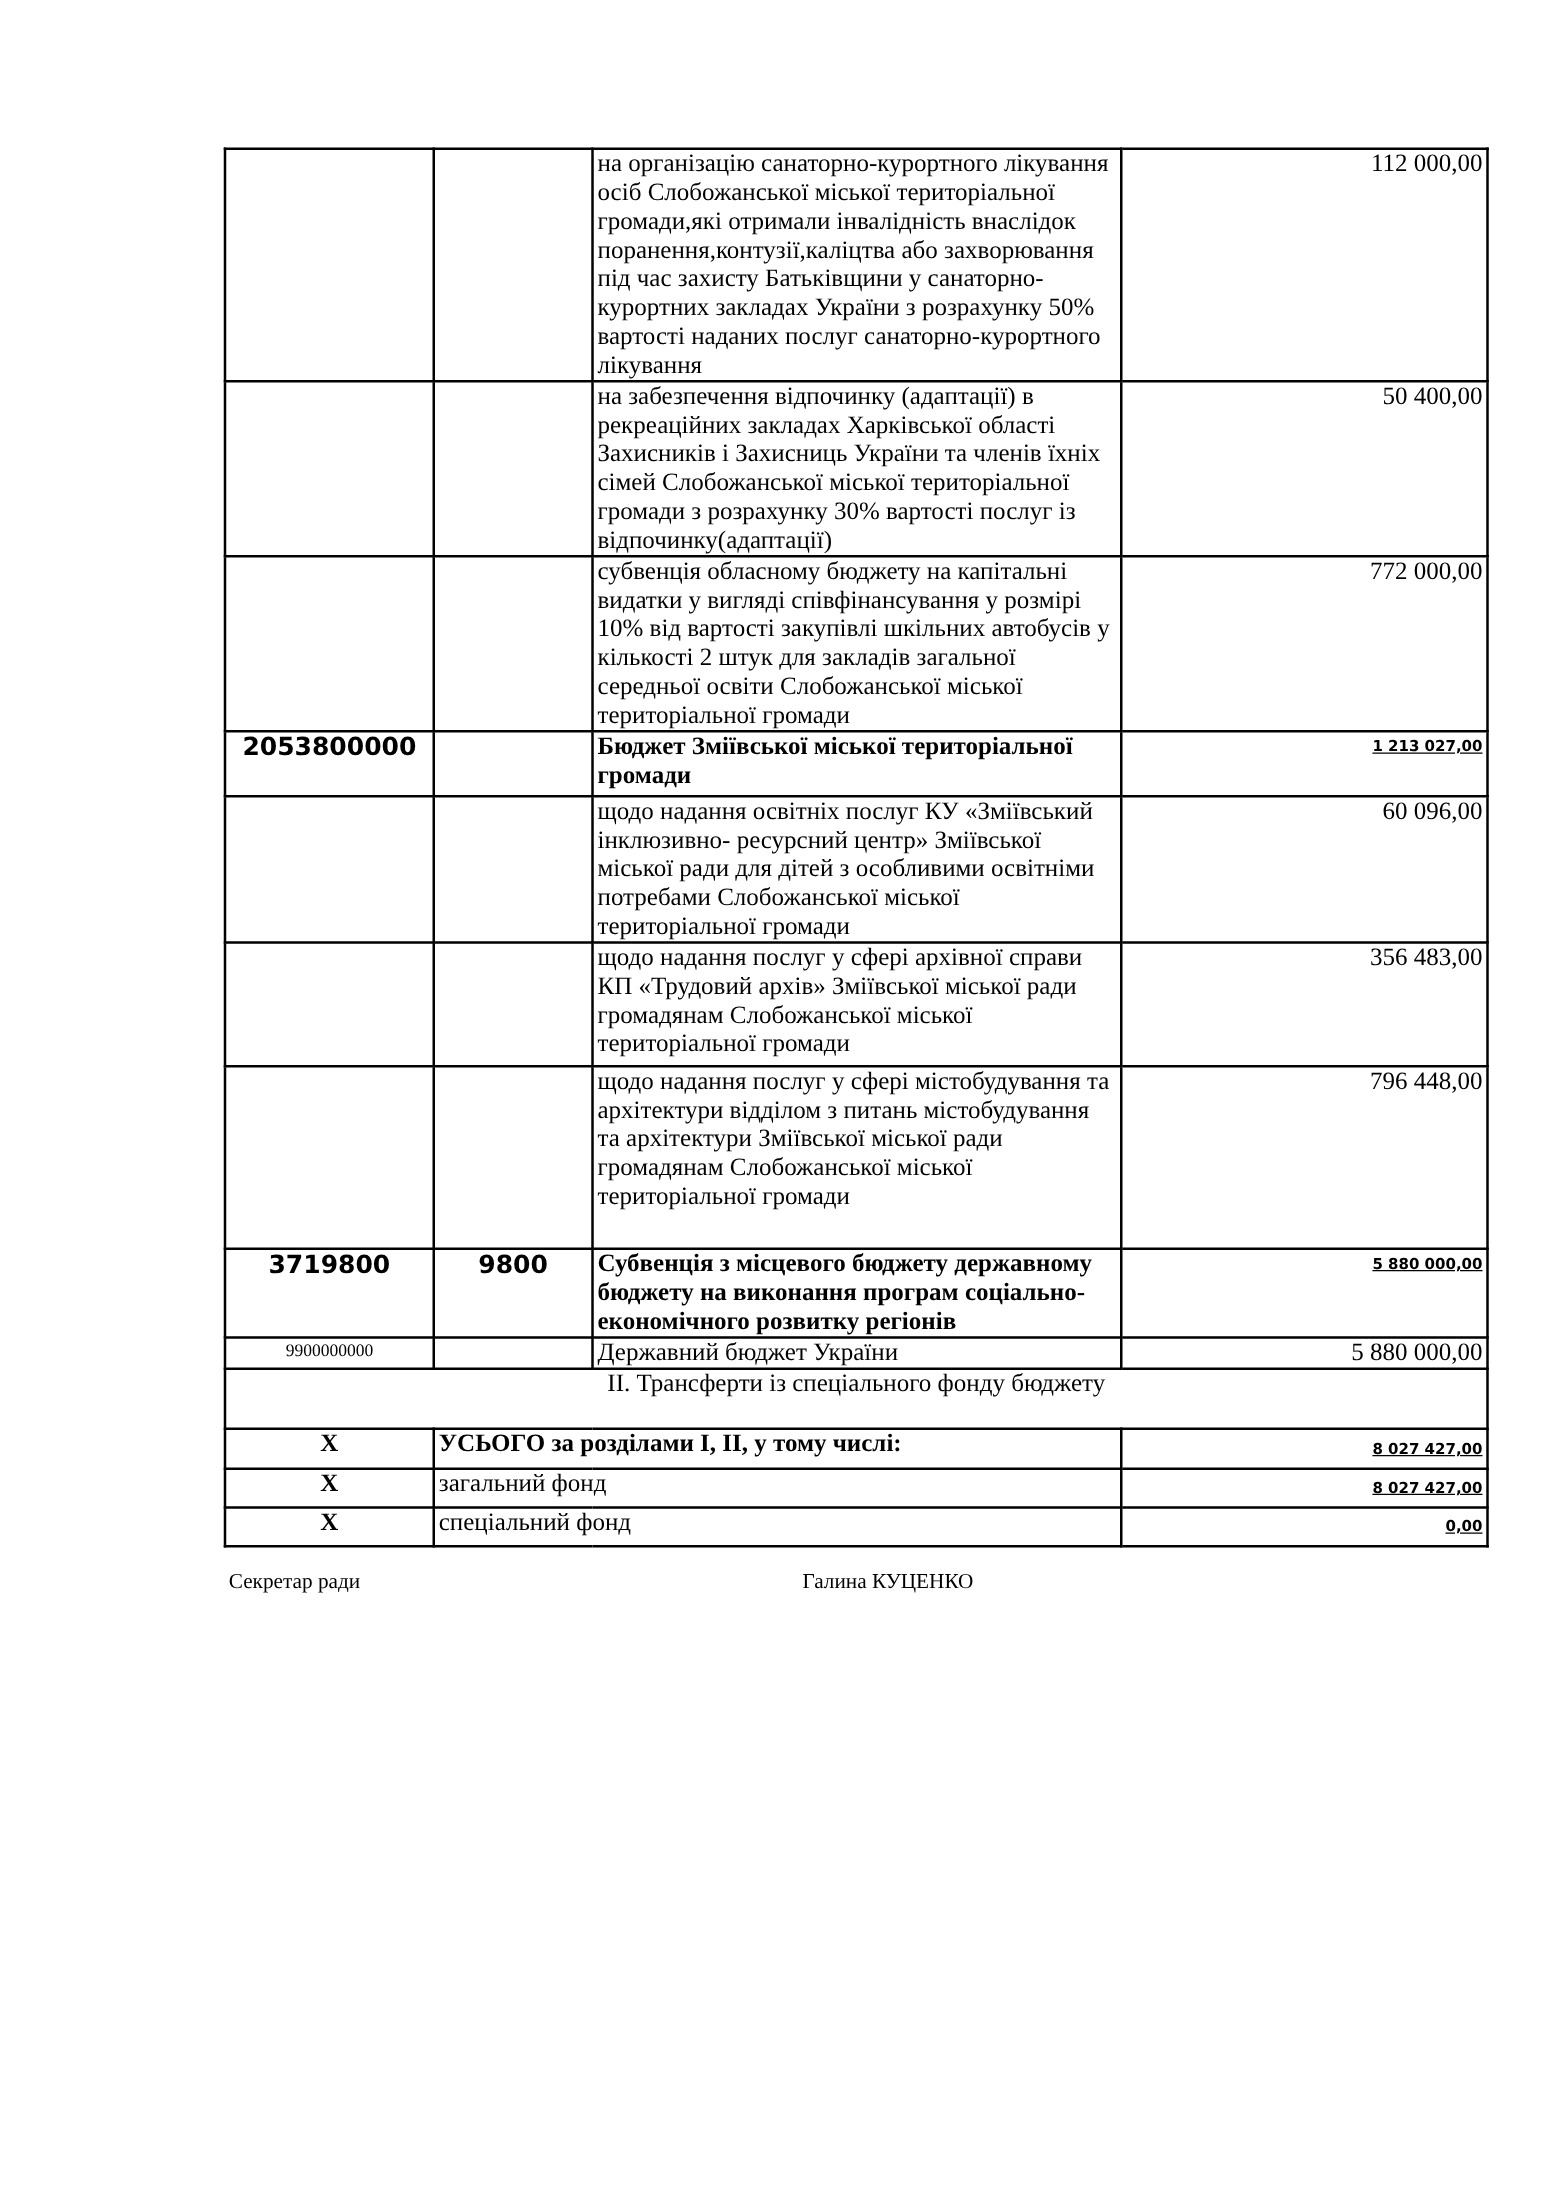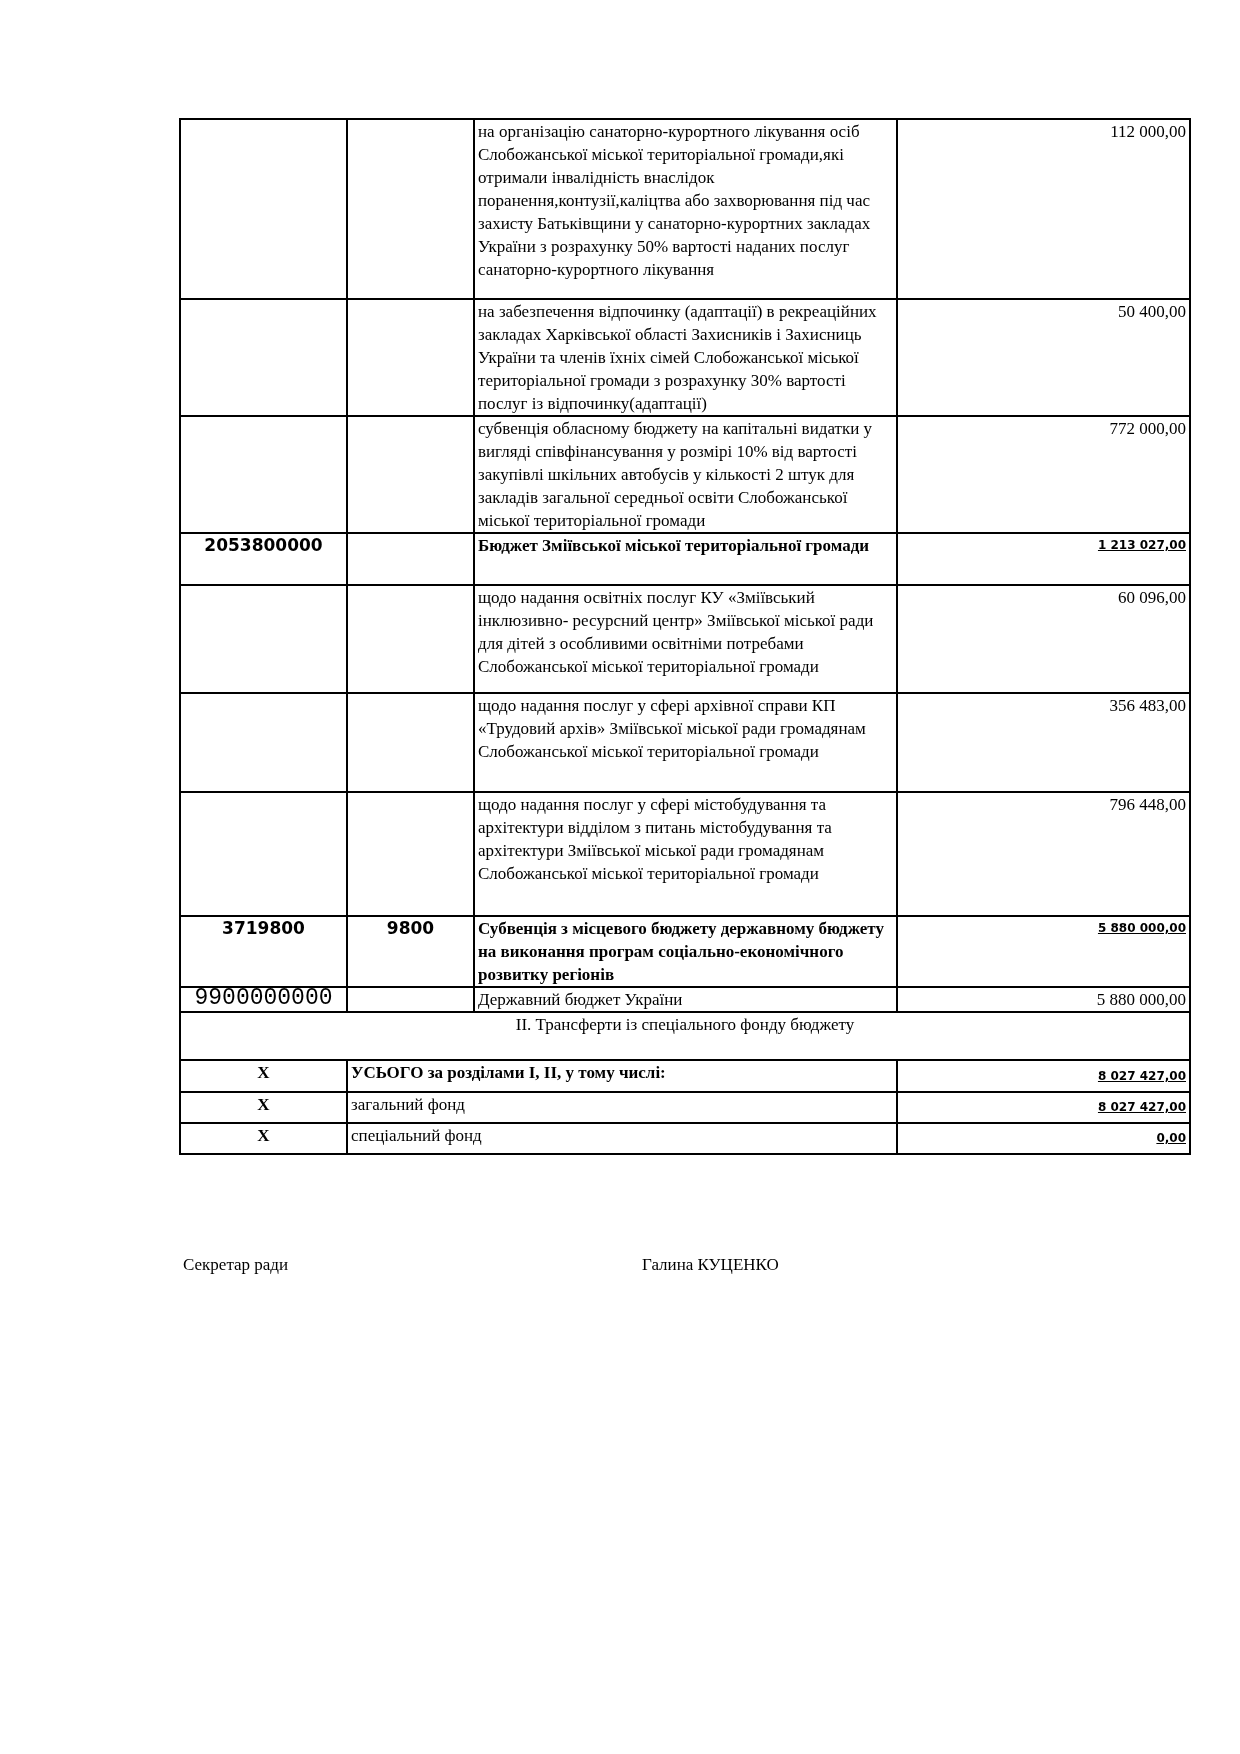--- a/index.html
+++ b/index.html
@@ -1,20 +1,20 @@
 <!DOCTYPE html>
 <html><head>
 <meta charset="utf-8">
 <style>
   html, body { margin:0; padding:0; background:#ffffff; }
   body { width:1240px; height:1754px; position:relative; font-family:"Liberation Serif", serif; color:#000; }
   table.budget { position:absolute; left:179px; top:118px; width:1010px; border-collapse:collapse; table-layout:fixed; }
-  table.budget td { border:2px solid #000; vertical-align:top; padding:0 3px; font-size:17px; line-height:23px; }
+  table.budget td { border:2px solid #000; vertical-align:top; padding:0 3px; font-size:20px; line-height:23px; }
   td.code { text-align:center; font-size:12px; font-weight:bold; font-family:"DejaVu Sans", sans-serif; padding-top:2px; }
-  td.code.big { font-size:23px; font-weight:normal; font-family:Liberation Mono, monospace; line-height:21px; padding-top:0; }
+  td.code.big { font-size:14px; font-weight:normal; font-family:Liberation Serif, serif; line-height:21px; padding-top:0; }
   td.desc.bold { font-weight:bold;margin-left:16px; }
   td.amt { text-align:right; font-size:12px; font-family:"Liberation Serif", serif; padding-top:1px; }
   td.amt.bold { font-weight:bold; font-family:"DejaVu Sans", sans-serif; font-size:12px;text-decoration:underline; }
   td.section { text-align:center; font-size:17px; }
   td.x { text-align:center; font-size:14px; font-weight:bold; }
   .sig { position:absolute; top:1255px; font-size:17px; }
 </style>
 </head>
 <body>
 
@@ -55,21 +55,21 @@
       <td class="code"></td>
       <td class="desc">щодо надання освітніх послуг КУ «Зміївський інклюзивно- ресурсний центр» Зміївської міської ради для дітей з особливими освітніми потребами Слобожанської міської територіальної громади</td>
       <td class="amt">60 096,00</td>
     </tr>
     <tr style="height:99px">
       <td class="code"></td>
       <td class="code"></td>
       <td class="desc">щодо надання послуг у сфері архівної справи КП «Трудовий архів» Зміївської міської ради громадянам Слобожанської міської територіальної громади</td>
       <td class="amt">356 483,00</td>
     </tr>
-    <tr style="height:124px">
+    <tr style="height:146px">
       <td class="code"></td>
       <td class="code"></td>
       <td class="desc">щодо надання послуг у сфері містобудування та архітектури відділом з питань містобудування та архітектури Зміївської міської ради громадянам Слобожанської міської територіальної громади</td>
       <td class="amt">796 448,00</td>
     </tr>
     <tr style="height:68px">
       <td class="code">3719800</td>
       <td class="code">9800</td>
       <td class="desc bold">Субвенція з місцевого бюджету державному бюджету на виконання програм соціально-економічного розвитку регіонів</td>
       <td class="amt bold">5 880 000,00</td>

